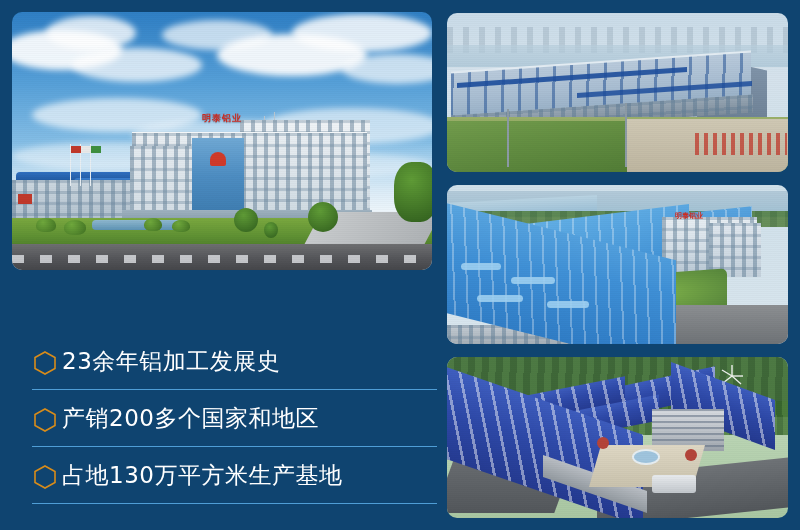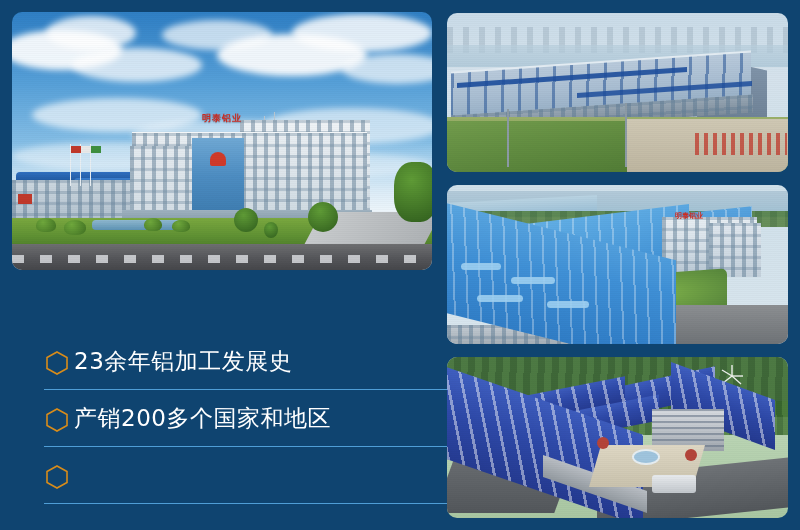--- a/index.html
+++ b/index.html
@@ -145,21 +145,21 @@
     white-space:nowrap;
   }
   .slogan-en {
     position:absolute; left:42px; top:42px;
     color:#ffffff; font-size:14.5px; font-weight:bold; letter-spacing:.1px;
     font-family:"Liberation Sans", sans-serif;
     white-space:nowrap;
   }
 
   
-  .features { position:absolute; left:12px; top:330px; width:432px; }
+  .features { position:absolute; left:0px; top:330px; width:432px; }
   .feature-row { position:relative; height:57px; }
   .hexagon { position:absolute; left:20px; top:8px; width:26px; height:26px; }
   .feature-text {
     position:absolute; left:50px; top:4px;
     color:#ffffff; font-size:23px; letter-spacing:.5px;
     font-family:"DejaVu Sans","Liberation Sans", sans-serif;
     white-space:nowrap;
   }
   .divider {
     position:absolute; left:20px; width:405px; height:1px;
@@ -358,20 +358,21 @@
           <polygon points="13,2 23,7.5 23,18.5 13,24 3,18.5 3,7.5" fill="none" stroke="#d88c1a" stroke-width="1.6"></polygon>
         </svg>
         <div class="feature-text">产销200多个国家和地区</div>
         <div class="divider"></div>
       </div>
 
       <div class="feature-row">
         <svg class="hexagon" viewBox="0 0 26 26">
           <polygon points="13,2 23,7.5 23,18.5 13,24 3,18.5 3,7.5" fill="none" stroke="#d88c1a" stroke-width="1.6"></polygon>
         </svg>
+        <div class="feature-text">占地130万平方米生产基地</div>
         <div class="divider"></div>
       </div>
 
     </div>
   </div>
 
   <div class="right-col">
 
     <div class="rphoto r1">
       <div class="a1-sky"></div>

